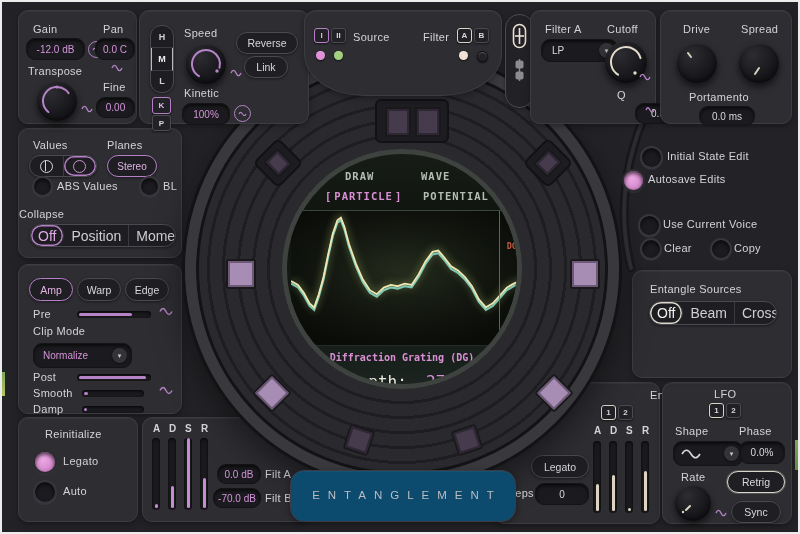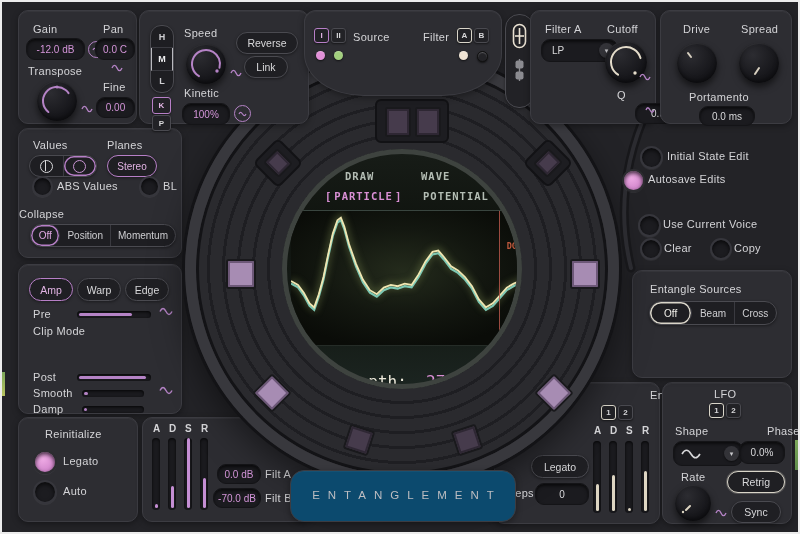--- a/index.html
+++ b/index.html
@@ -25,21 +25,21 @@
       border:1px solid #4a4a50;color:#d8d8da;font-size:8px;font-weight:bold;
       display:flex;align-items:center;justify-content:center;box-shadow:0 1px 2px rgba(0,0,0,.5);}
   .sq.on-p{border-color:#b77fc7;color:#e3b6e6;}
   .sq.on-c{border-color:#d9d5c9;}
   .pill{position:absolute;background:#1f1f23;border:1px solid #4a4a50;border-radius:12px;
         color:#d8d8da;font-size:10.5px;display:flex;align-items:center;justify-content:center;
         box-shadow:0 1px 3px rgba(0,0,0,.4);white-space:nowrap;}
   .pill.on-c{border-color:#d9d5c9;box-shadow:0 0 0 1px rgba(217,213,201,.25);}
   .seg{position:absolute;display:flex;background:#1e1e22;border:1px solid #4a4a50;border-radius:12px;
        overflow:hidden;box-shadow:0 1px 3px rgba(0,0,0,.4);}
-  .seg>div{flex:1;display:flex;align-items:center;justify-content:center;font-size:10px;
+  .seg>div{flex:1;display:flex;align-items:center;justify-content:center;font-size:14px;
        color:#cfcfd2;border-right:1px solid #3a3a40;padding:0 7px;white-space:nowrap;}
   .seg>div:last-child{border-right:none;}
   .seg>div.on{box-shadow:inset 0 0 0 1.5px #b77fc7;border-radius:11px;color:#e0a8e2;}
   .seg>div.on-w{box-shadow:inset 0 0 0 1.5px #d9d5c9;border-radius:11px;color:#f0efe9;}
   .hs{position:absolute;height:7px;background:#1a1a1e;border-radius:4px;box-shadow:inset 0 1px 3px rgba(0,0,0,.8);}
   .hs i{position:absolute;left:2px;top:2px;bottom:2px;background:#b583c6;border-radius:2px;display:block;}
   .vs{position:absolute;width:8px;background:#1a1a1e;border-radius:4px;box-shadow:inset 0 1px 3px rgba(0,0,0,.8);}
   .vs i{position:absolute;left:2.5px;right:2.5px;bottom:2px;background:#c58ed4;border-radius:2px;display:block;}
   .vs.cream i{background:#ddd5c2;}
   .wicon{position:absolute;display:flex;align-items:center;justify-content:center;}
@@ -104,20 +104,24 @@
     <div class="lb" style="left:14px;top:43px;">Pre</div>
     <div class="hs" style="left:58px;top:46px;width:74px;">
         <i style="width: 72%;"></i>
       </div>
     <div class="wicon" style="left:140px;top:42px;">
       <svg width="14" height="9">
           <path d="M1 4.5 C3 0.5,5 0.5,7 4.5 S11 8.5,13 4.5" stroke="#b583c6" fill="none" stroke-width="1.5"></path>
         </svg>
     </div>
     <div class="lb" style="left:14px;top:60px;">Clip Mode</div>
+    <div class="vb" style="left:14px;top:78px;width:84px;height:23px;justify-content:space-between;padding:0 4px 0 9px;">
+      <span>Normalize</span>
+      <span class="dd">▾</span>
+    </div>
     <div class="lb" style="left:14px;top:106px;">Post</div>
     <div class="hs" style="left:58px;top:109px;width:74px;">
         <i style="width: 90%;"></i>
       </div>
     <div class="lb" style="left:14px;top:122px;">Smooth</div>
     <div class="hs" style="left:63px;top:125px;width:62px;">
         <i style="width: 7%;"></i>
       </div>
     <div class="wicon" style="left:140px;top:121px;">
       <svg width="14" height="9">
@@ -184,21 +188,21 @@
     <div class="pill" style="left:36px;top:72px;width:56px;height:21px;">Legato</div>
     <div class="lb" style="left:12px;top:104px;">Reps</div>
     <div class="vb white" style="left:40px;top:100px;width:52px;height:20px;">0</div>
   </div>
 
   <div class="p" style="left:660px;top:380px;width:128px;height:140px;">
     <div class="lb" style="left:51px;top:5px;">LFO</div>
     <div class="sq on-c" style="left:46px;top:20px;">1</div>
     <div class="sq" style="left:63px;top:20px;">2</div>
     <div class="lb" style="left:12px;top:42px;">Shape</div>
-    <div class="lb" style="left:76px;top:42px;margin-left:28px;">Phase</div>
+    <div class="lb" style="left:76px;top:42px;">Phase</div>
     <div class="vb" style="left:10px;top:58px;width:58px;height:23px;justify-content:space-between;padding:0 3px 0 7px;">
       <svg width="20" height="10">
           <path class="shapeglyph" d="M1 5 C4 0,7 0,10 5 S16 10,19 5"></path>
         </svg>
       <span class="dd">▾</span>
     </div>
     <div class="vb white" style="left:76px;top:58px;width:44px;height:21px;">0.0%</div>
     <div class="lb" style="left:18px;top:88px;">Rate</div>
     <div class="kb" style="left:12px;top:102px;width:36px;height:36px;">
       <svg viewBox="0 0 36 36">
@@ -258,20 +262,21 @@
               </filter>
             </defs>
           <polyline id="wave-glow" fill="none" stroke="#8a9a5a" stroke-width="7" opacity="0.35" filter="url(#blur1)" points="0.0,70.0 7.0,73.9 12.8,81.8 18.6,92.4 23.2,96.4 27.8,83.2 32.5,66.0 37.1,43.6 41.8,22.4 46.4,9.2 49.9,6.6 53.4,15.8 58.0,33.0 65.0,52.8 71.9,68.6 78.9,79.2 85.8,83.2 92.8,76.6 99.8,73.9 106.7,75.2 113.7,72.6 120.6,73.9 127.6,63.4 134.6,50.2 141.5,40.9 147.3,39.6 153.1,46.2 160.1,55.4 167.0,59.4 174.0,66.0 181.0,75.2 187.9,88.4 194.9,96.4 201.8,92.4 208.8,84.5 215.8,76.6 222.7,72.6 232.0,68.6"></polyline>
           <polyline id="wave-teal" fill="none" stroke="#86d8c4" stroke-width="2.2" opacity="0.9" points="0.0,72.5 7.0,76.4 12.8,84.3 18.6,94.9 23.2,98.9 27.8,85.7 32.5,68.5 37.1,46.1 41.8,24.9 46.4,11.7 49.9,9.1 53.4,18.3 58.0,35.5 65.0,55.3 71.9,71.1 78.9,81.7 85.8,85.7 92.8,79.1 99.8,76.4 106.7,77.7 113.7,75.1 120.6,76.4 127.6,65.9 134.6,52.7 141.5,43.4 147.3,42.1 153.1,48.7 160.1,57.9 167.0,61.9 174.0,68.5 181.0,77.7 187.9,90.9 194.9,98.9 201.8,94.9 208.8,87.0 215.8,79.1 222.7,75.1 232.0,71.1"></polyline>
           <polyline id="wave-main" fill="none" stroke="#f0e6b2" stroke-width="1.8" points="0.0,70.0 7.0,73.9 12.8,81.8 18.6,92.4 23.2,96.4 27.8,83.2 32.5,66.0 37.1,43.6 41.8,22.4 46.4,9.2 49.9,6.6 53.4,15.8 58.0,33.0 65.0,52.8 71.9,68.6 78.9,79.2 85.8,83.2 92.8,76.6 99.8,73.9 106.7,75.2 113.7,72.6 120.6,73.9 127.6,63.4 134.6,50.2 141.5,40.9 147.3,39.6 153.1,46.2 160.1,55.4 167.0,59.4 174.0,66.0 181.0,75.2 187.9,88.4 194.9,96.4 201.8,92.4 208.8,84.5 215.8,76.6 222.7,72.6 232.0,68.6"></polyline>
         </svg>
         <div class="abs" style="top: 0px; bottom: 0px; width: 1.5px; background: rgb(181, 86, 74); opacity: 0.85; left: 89.5%;"></div>
         <div class="abs mono" style="right:6px;top:2px;font-size:8.5px;font-weight:bold;color:#c05a3e;margin-top:28px;">DG</div>
       </div>
 
+      <div class="abs mono" style="left:0;top:198px;width:100%;text-align:center;font-size:10px;font-weight:bold;color:#d98fd4;">[ Diffraction Grating (DG) ]</div>
       <div class="abs mono" style="left:0;top:218px;width:100%;text-align:center;font-size:16px;font-weight:normal;">
         <span style="color:#ece8da;">Depth:</span>
         <span style="color:#d98fd4;">_27%</span>
       </div>
     </div>
   </div>
 
   <svg class="abs" style="left:0;top:0;width:800px;height:534px;pointer-events:none;">
     <path d="M646,106 C626,150 614,205 629,266" fill="none" stroke="#17171a" stroke-width="9" stroke-linecap="round"></path>
     <path d="M646,106 C626,150 614,205 629,266" fill="none" stroke="#2b2b30" stroke-width="4" stroke-linecap="round"></path>

